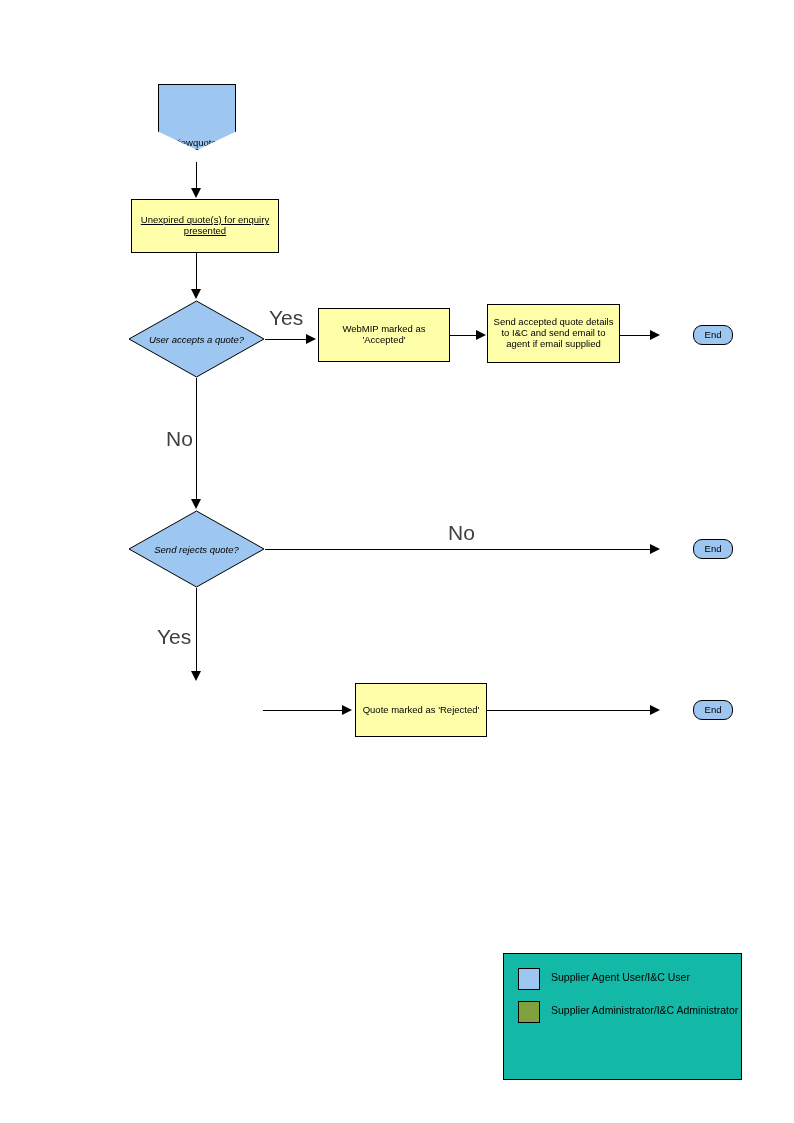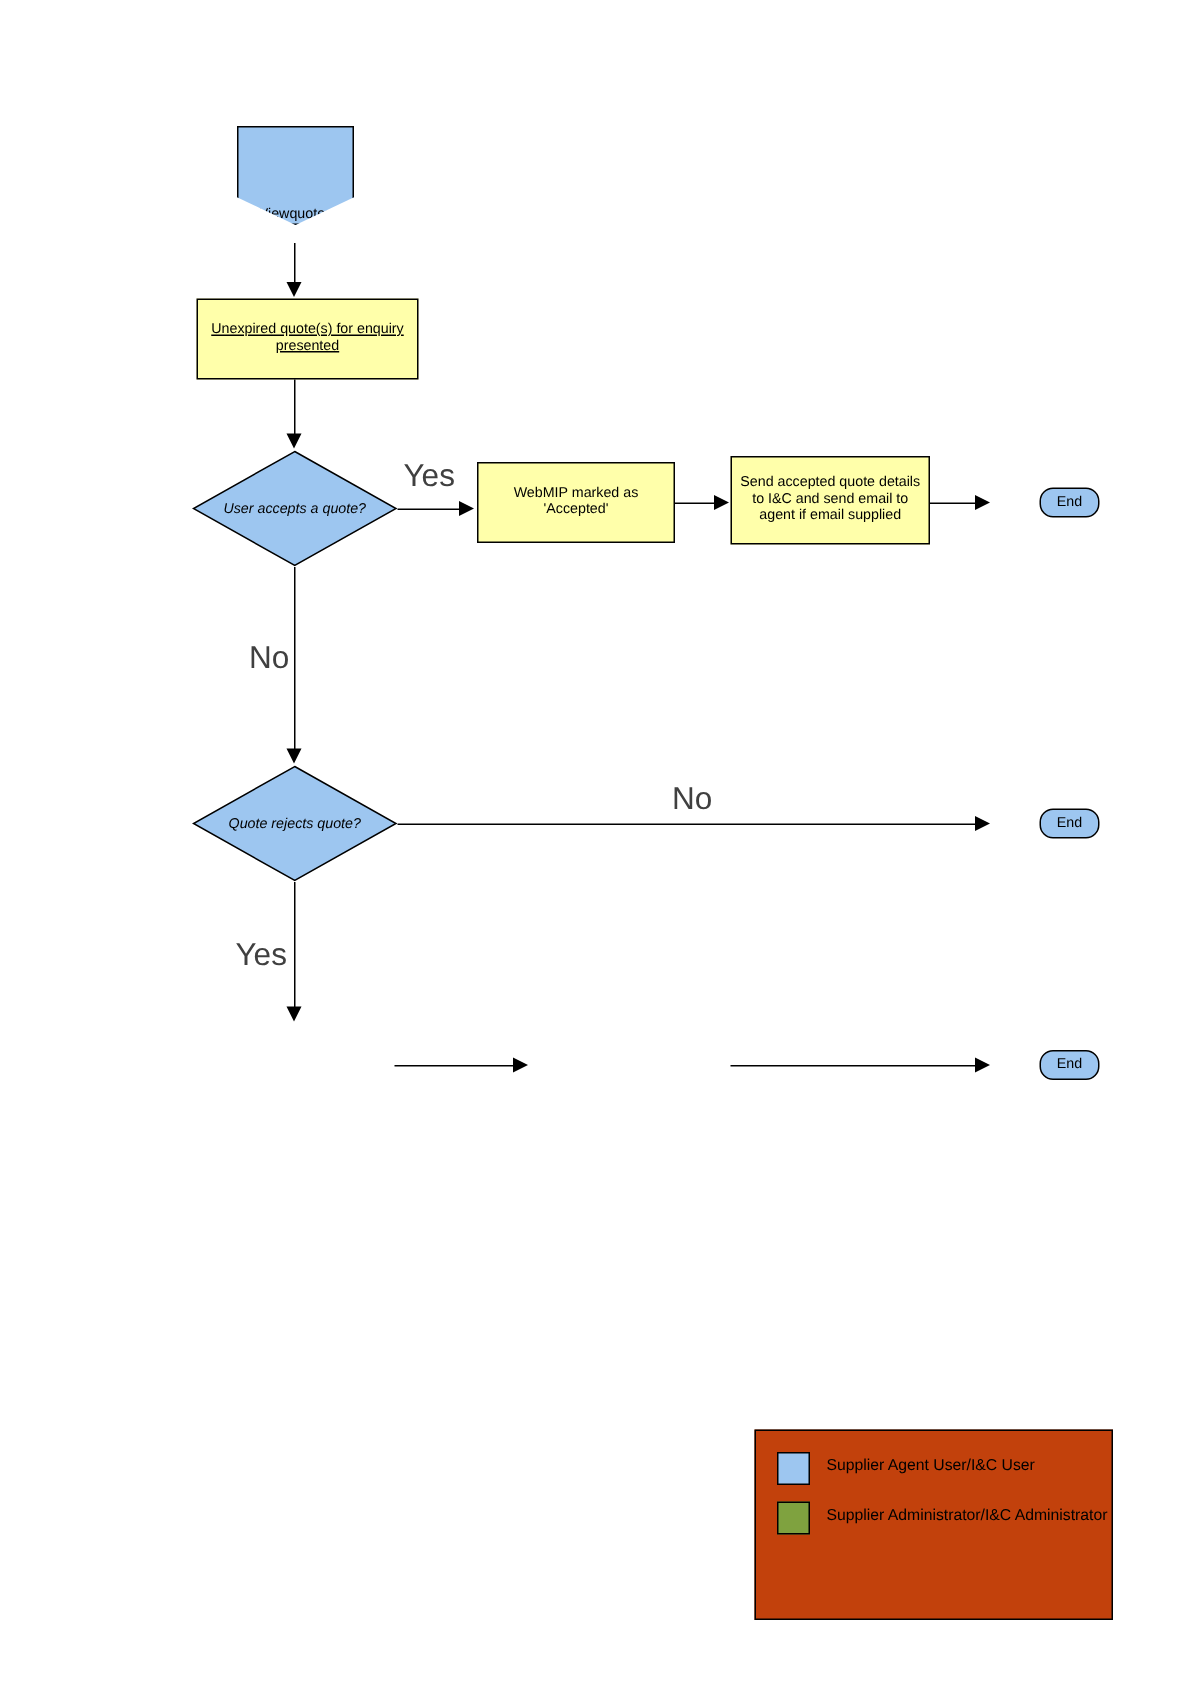--- a/index.html
+++ b/index.html
@@ -100,21 +100,21 @@
     white-space: nowrap;
   }
   
   #legend {
     position: absolute;
     left: 503px;
     top: 953px;
     width: 239px;
     height: 127px;
     border: 1px solid #000000;
-    background: #c2410c;
+    background: #14b8a6;
     box-sizing: border-box;
     padding: 14px 0 0 14px;
   }
   .legend-row {
     display: flex;
     align-items: flex-start;
     margin-bottom: 11px;
   }
   .legend-swatch {
     width: 22px;
@@ -179,38 +179,41 @@
   </div>
 
   <div class="line-v" style="left:196px; top:378px; height:124px;"></div>
   <div class="arrow-down" style="left:191px; top:499px;"></div>
   <div class="edge-label" style="left:166px; top:427px;">No</div>
 
   <div class="decision-wrap" style="left:128px; top:510px; width:137px; height:78px;">
     <svg width="137" height="78" viewBox="0 0 137 78">
       <polygon points="68.5,1 136,39 68.5,77 1,39" fill="#9dc6f0" stroke="#000000" stroke-width="1"></polygon>
     </svg>
-    <div class="decision-label">Quote rejects quote?</div>
+    <div class="decision-label">Send rejects quote?</div>
   </div>
 
   <div class="line-h" style="left:265px; top:549px; width:390px;"></div>
   <div class="arrow-right" style="left:650px; top:544px;"></div>
   <div class="edge-label" style="left:448px; top:521px;">No</div>
   <div class="node terminator" style="left:661px; top:539px; width:40px;">
     <span>End</span>
   </div>
 
   <div class="line-v" style="left:196px; top:588px; height:86px;"></div>
   <div class="arrow-down" style="left:191px; top:671px;"></div>
   <div class="edge-label" style="left:157px; top:625px;">Yes</div>
 
 
   <div class="line-h" style="left:263px; top:710px; width:80px;"></div>
   <div class="arrow-right" style="left:342px; top:705px;"></div>
 
+  <div class="node task" style="left:355px; top:683px; width:132px; height:54px;">
+    <span>Quote  marked as 'Rejected'</span>
+  </div>
 
   <div class="line-h" style="left:487px; top:710px; width:168px;"></div>
   <div class="arrow-right" style="left:650px; top:705px;"></div>
   <div class="node terminator" style="left:661px; top:700px; width:40px;">
     <span>End</span>
   </div>
 
   <div id="legend">
     <div class="legend-row">
       <span class="legend-swatch" style="background:#9dc6f0;"></span>

